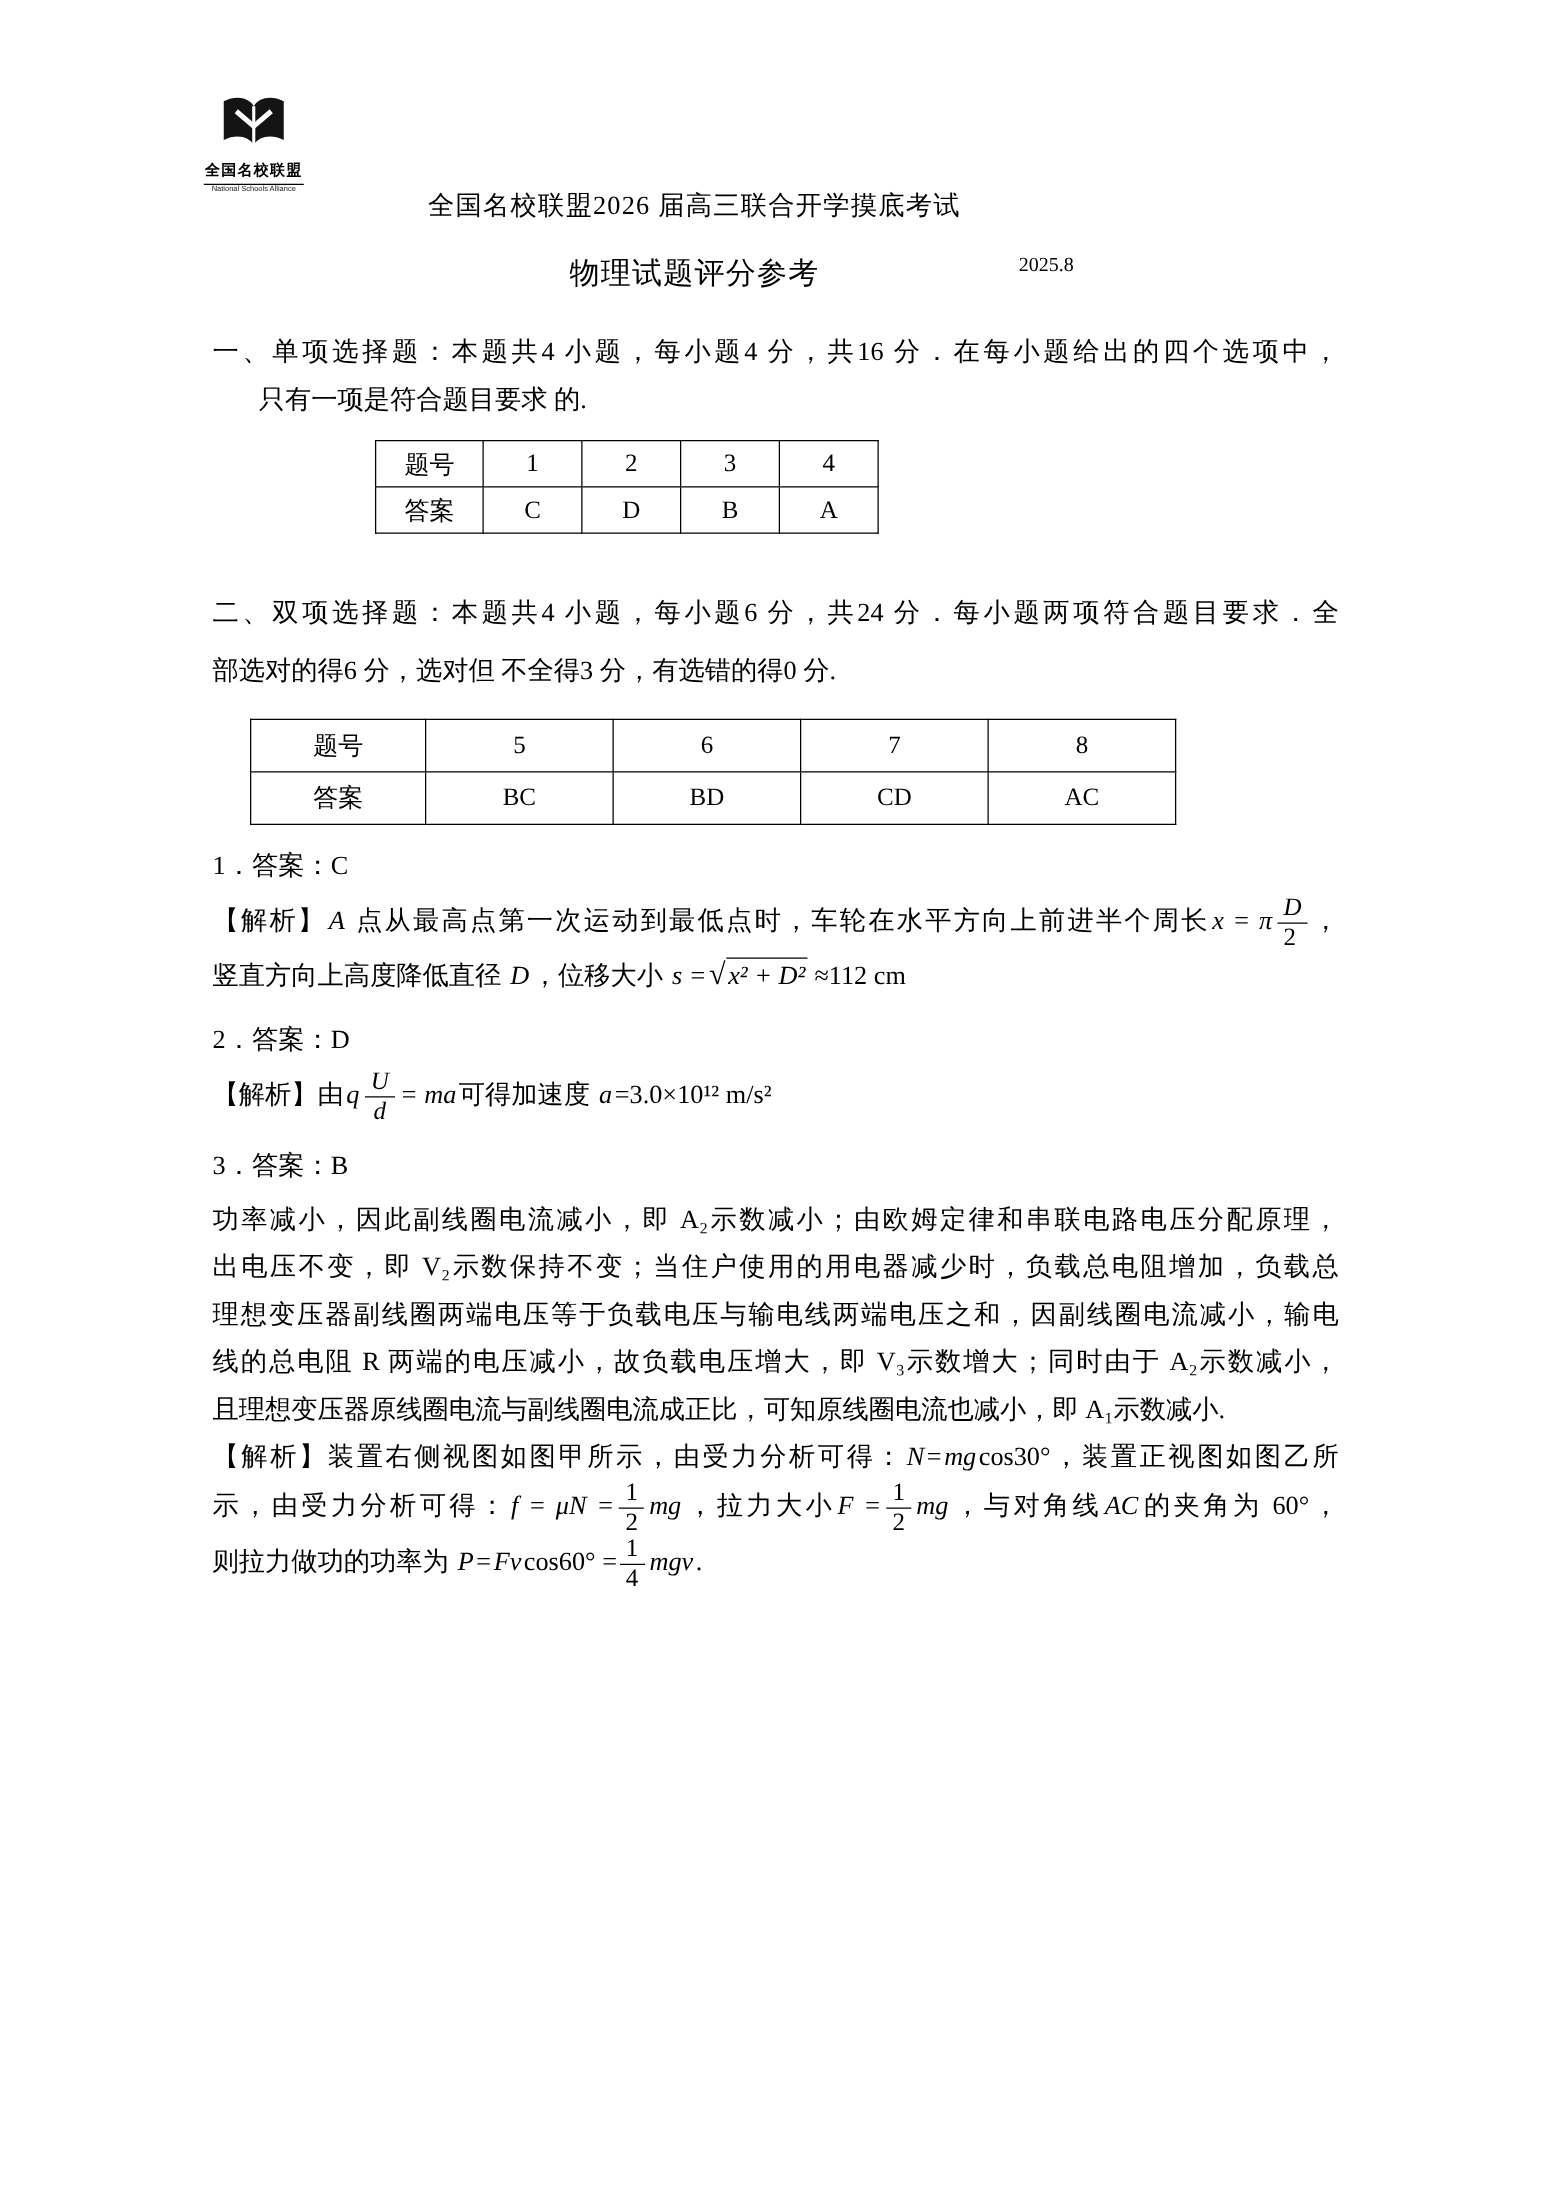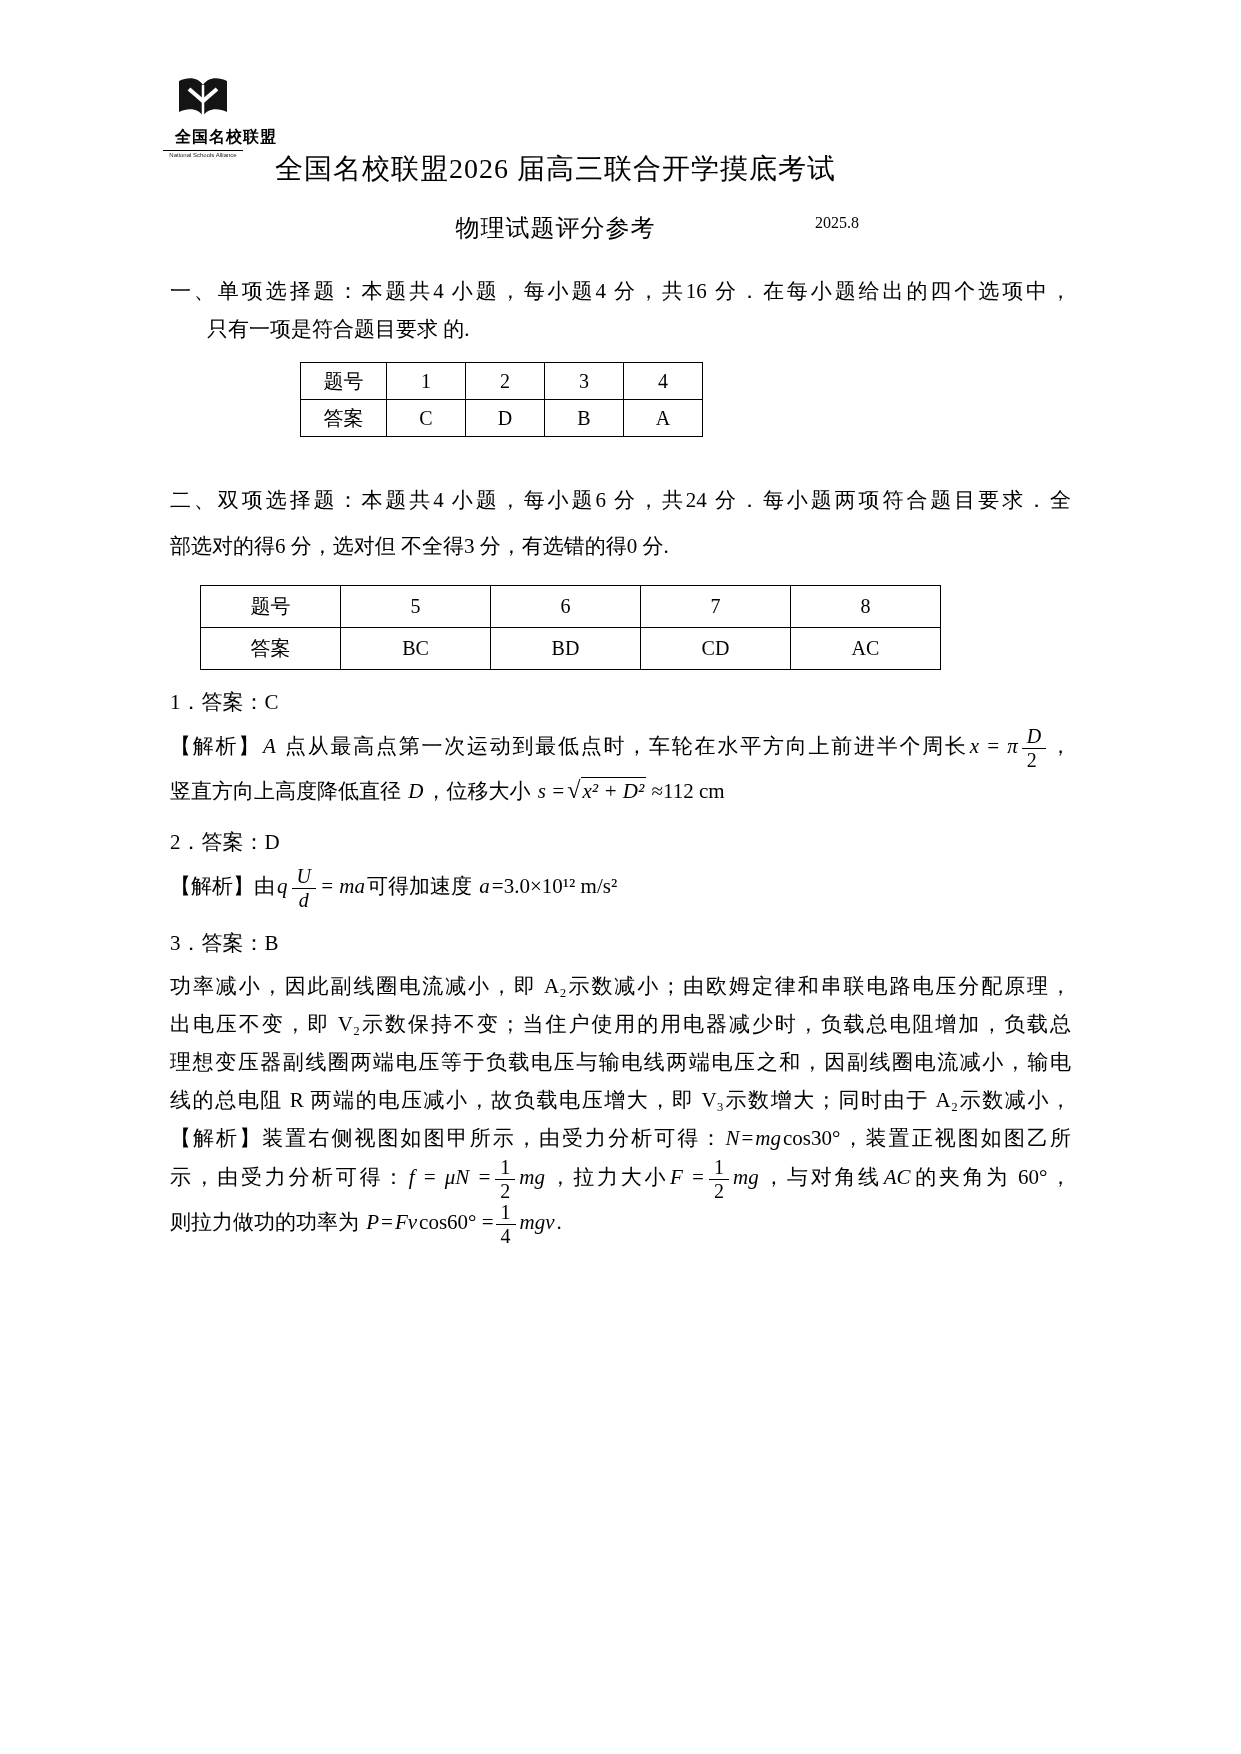--- a/index.html
+++ b/index.html
@@ -17,41 +17,40 @@
   .logo {
     position: absolute;
     left: 163px;
     top: 76px;
     width: 80px;
     text-align: center;
   }
   .logo-name {
     font-family: "Liberation Sans", "DejaVu Sans", sans-serif;
     font-weight: bold;
-    font-size: 16px;
+    font-size: 12px;
     letter-spacing: 1px;
     margin-top: 1px;
     white-space: nowrap;
-    margin-left: 12px;
   }
   .logo-sub {
     font-family: "Liberation Sans", "DejaVu Sans", sans-serif;
     font-size: 6px;
     color: #222;
     border-top: 1px solid #000;
     margin-top: 2px;
     padding-top: 1px;
     white-space: nowrap;
   }
   
   .content {
     padding: 150px 170px 0 170px;
   }
   .title {
-    font-size: 28px;
+    font-size: 21px;
     font-weight: normal;
     margin: 0;
     text-align: center;
     padding-right: 130px;
     letter-spacing: 1px;
   }
   .subtitle-row {
     position: relative;
     margin-top: 24px;
     height: 34px;
@@ -186,19 +185,20 @@
     <p class="para"><span>竖直方向上高度降低直径 </span><span class="mi">D</span><span>，位移大小 </span><span class="mi">s =</span><span class="sqrt"><span class="sqrt-sym">√</span><span class="radicand mi">x² + D²</span></span><span> ≈112 cm</span></p>
 
     <p class="ans-title">2．答案：D</p>
     <p class="para"><span>【解析】由</span><span class="mi">q</span><span class="frac"><span class="fnum mi">U</span><span class="fden mi">d</span></span><span class="mi">= ma</span><span>可得加速度 </span><span class="mi">a</span><span>=3.0×10¹² m/s²</span></p>
 
     <p class="ans-title">3．答案：B</p>
     <p class="para just">功率减小，因此副线圈电流减小，即 A₂示数减小；由欧姆定律和串联电路电压分配原理，</p>
     <p class="para just">出电压不变，即 V₂示数保持不变；当住户使用的用电器减少时，负载总电阻增加，负载总</p>
     <p class="para just">理想变压器副线圈两端电压等于负载电压与输电线两端电压之和，因副线圈电流减小，输电</p>
     <p class="para just">线的总电阻 R 两端的电压减小，故负载电压增大，即 V₃示数增大；同时由于 A₂示数减小，</p>
+    <p class="para">且理想变压器原线圈电流与副线圈电流成正比，可知原线圈电流也减小，即 A₁示数减小.</p>
 
     <p class="para just"><span>【解析】装置右侧视图如图甲所示，由受力分析可得：</span><span class="mi">N</span><span>=</span><span class="mi">mg</span><span>cos30°，装置正视图如图乙所</span></p>
     <p class="para just"><span>示，由受力分析可得：</span><span class="mi">f = μN =</span><span class="frac"><span class="fnum">1</span><span class="fden">2</span></span><span class="mi">mg</span><span>，拉力大小</span><span class="mi">F =</span><span class="frac"><span class="fnum">1</span><span class="fden">2</span></span><span class="mi">mg</span><span>，与对角线</span><span class="mi">AC</span><span>的夹角为 60°，</span></p>
     <p class="para"><span>则拉力做功的功率为 </span><span class="mi">P</span><span>=</span><span class="mi">Fv</span><span>cos60° =</span><span class="frac"><span class="fnum">1</span><span class="fden">4</span></span><span class="mi">mgv</span><span>.</span></p>
 
   </div>
 </div>
 
 </body></html>

